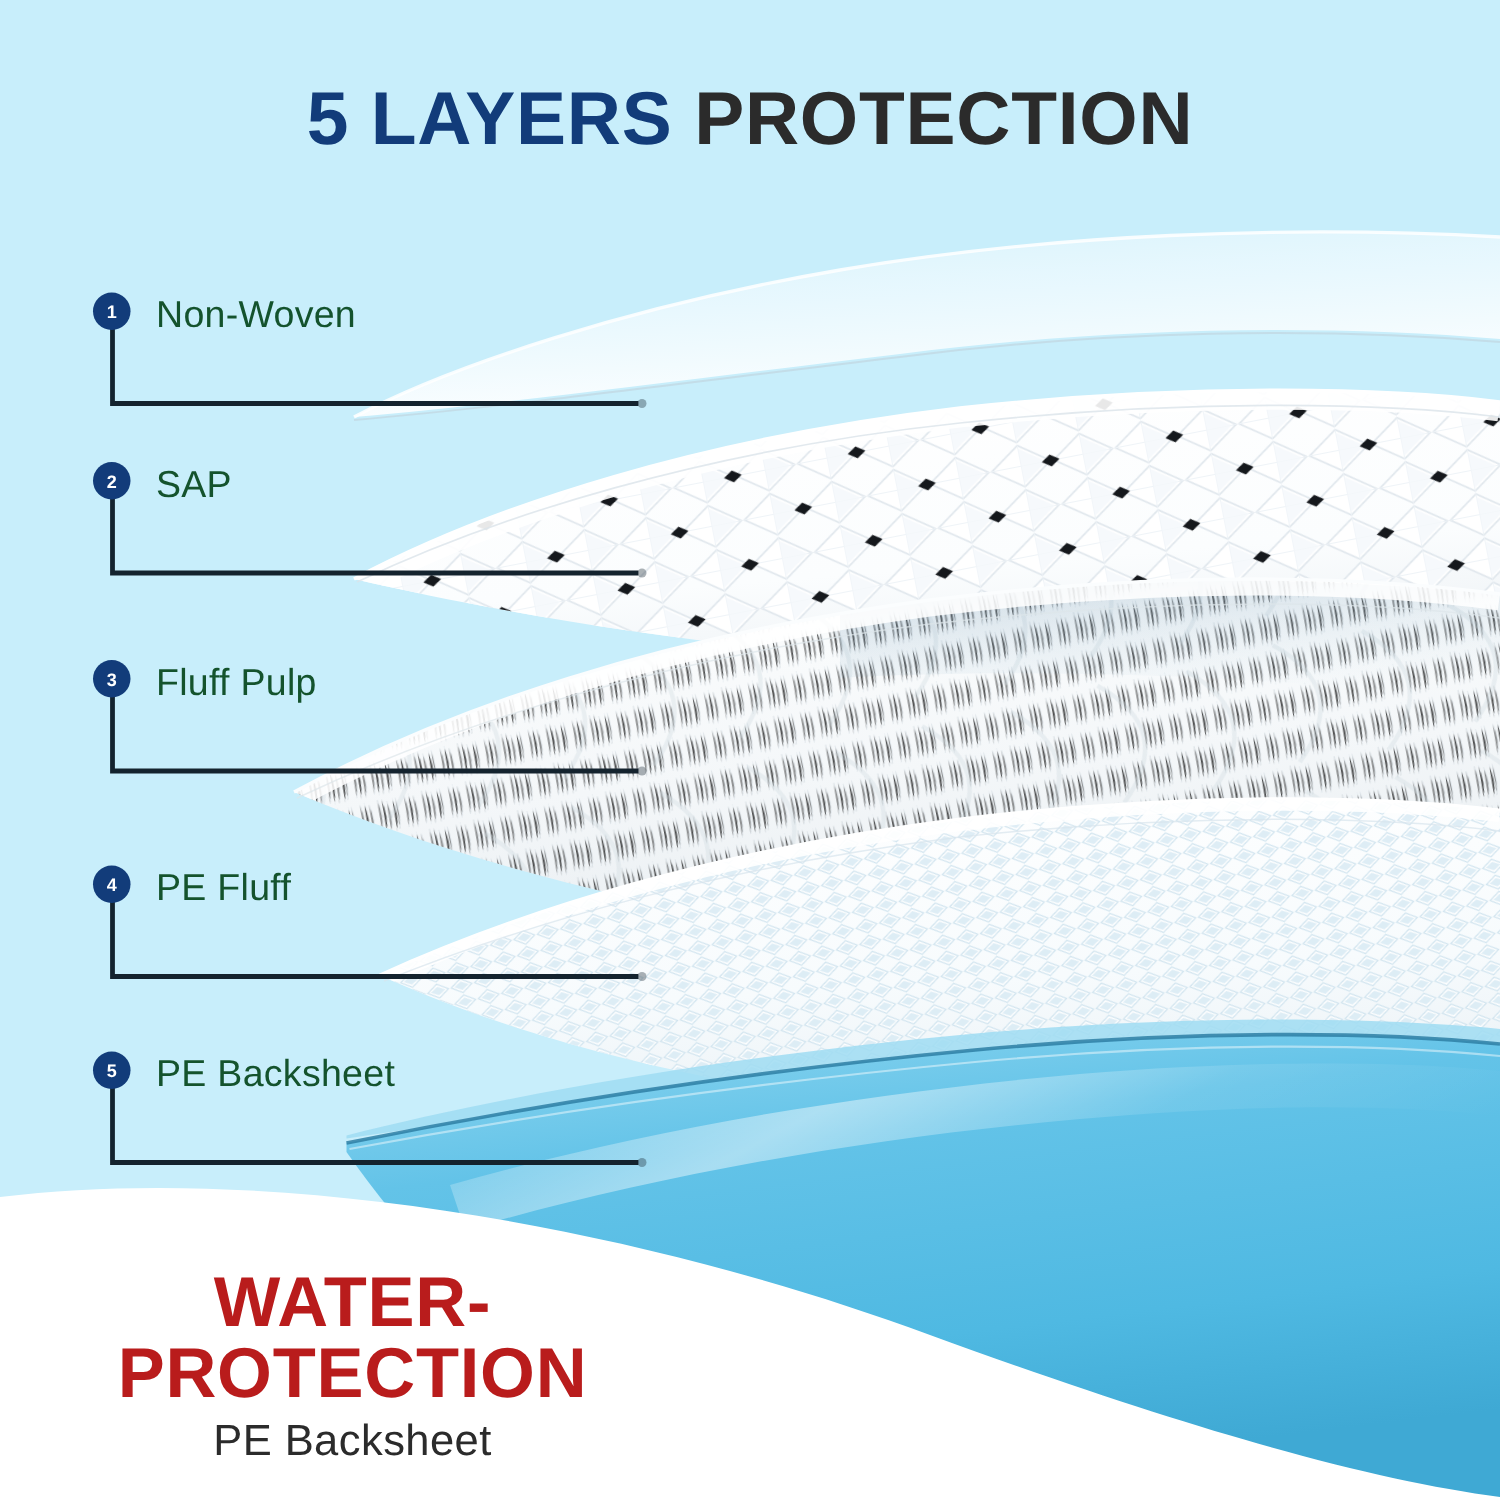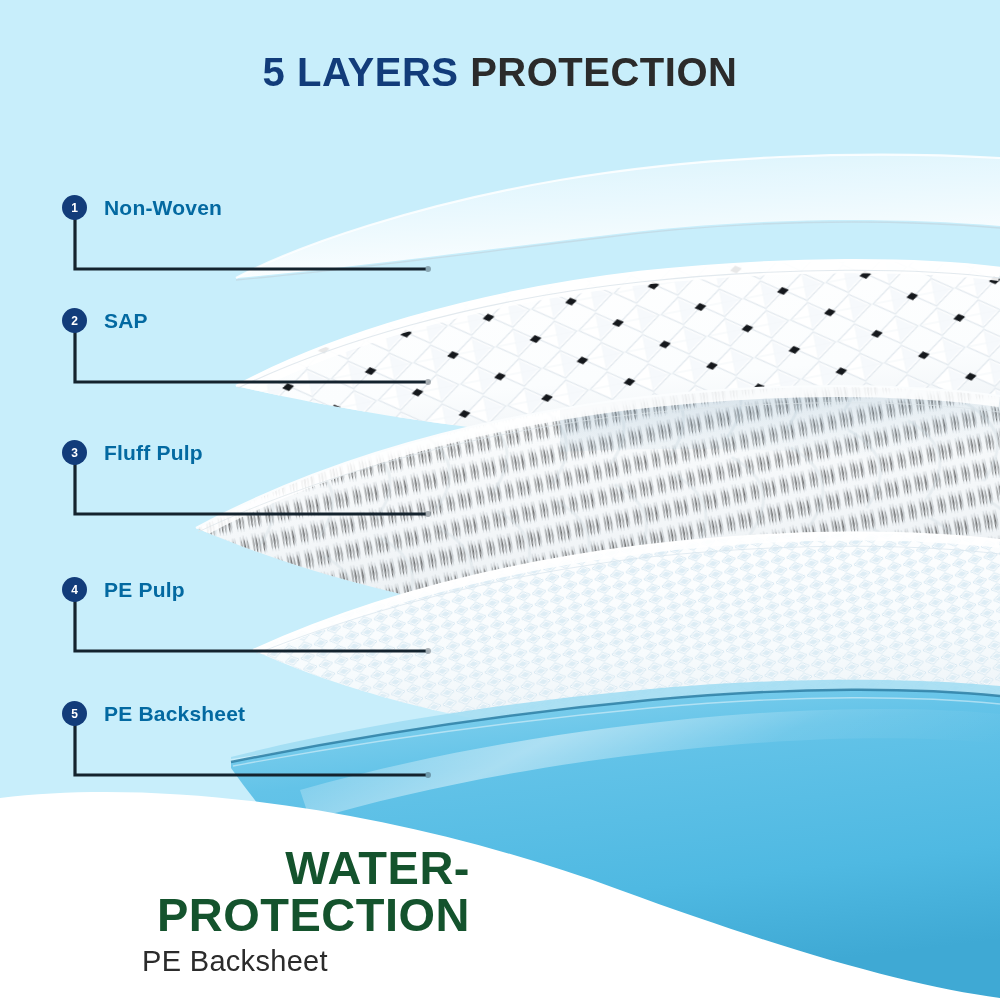--- a/index.html
+++ b/index.html
@@ -16,21 +16,21 @@
     width:1000px; height:1000px;
     background:#c8eefb;
     overflow:hidden;
   }
 
   
   #title {
     position:absolute;
     top:50px; left:0; width:1000px;
     text-align:center;
-    font-size:40px;
+    font-size:50px;
     font-weight:bold;
     letter-spacing:0.5px;
     white-space:nowrap;
   }
   #title .t-a { color:#123c7a; }
   #title .t-b { color:#2b2b2b; }
 
   
   #art {
     position:absolute;
@@ -54,23 +54,23 @@
     font-weight:bold;
     display:flex;
     align-items:center;
     justify-content:center;
     line-height:1;
     z-index:4;
   }
   .co-label {
     position:absolute;
     left:42px; top:1px;
-    font-size:21px;
-    color:#0369a1;
-    font-weight:bold;
+    font-size:25px;
+    color:#14532d;
+    font-weight:normal;
     white-space:nowrap;
     letter-spacing:0.2px;
   }
   .leader {
     position:absolute;
     left:10px; top:22px;
     z-index:3;
   }
 
   
@@ -82,24 +82,23 @@
   #bottom-text {
     position:absolute;
     left:0; bottom:22px;
     width:470px;
     text-align:center;
     z-index:6;
   }
   #bottom-head {
     font-size:47px;
     font-weight:bold;
-    color:#14532d;
+    color:#b91c1c;
     line-height:1.0;
     letter-spacing:0.5px;
-    text-align:right;
   }
   #bottom-sub {
     margin-top:7px;
     font-size:29px;
     color:#2b2b2b;
     font-weight:normal;
     letter-spacing:0.3px;
   }
 </style>
 </head>
@@ -314,21 +313,21 @@
     <svg class="leader" width="365" height="70" viewBox="0 0 365 70">
       <path d="M3 3 L3 52 L352 52" fill="none" stroke="#14232e" stroke-width="3.2" stroke-linecap="square"></path>
       <circle cx="356" cy="52" r="3" fill="#14232e" opacity="0.35"></circle>
     </svg>
   </div>
 
   <div class="callout" style="top:577px;">
     <div class="badge">
       <span>4</span>
     </div>
-    <div class="co-label">PE Pulp</div>
+    <div class="co-label">PE Fluff</div>
     <svg class="leader" width="365" height="70" viewBox="0 0 365 70">
       <path d="M3 3 L3 52 L352 52" fill="none" stroke="#14232e" stroke-width="3.2" stroke-linecap="square"></path>
       <circle cx="356" cy="52" r="3" fill="#14232e" opacity="0.35"></circle>
     </svg>
   </div>
 
   <div class="callout" style="top:701px;">
     <div class="badge">
       <span>5</span>
     </div>

